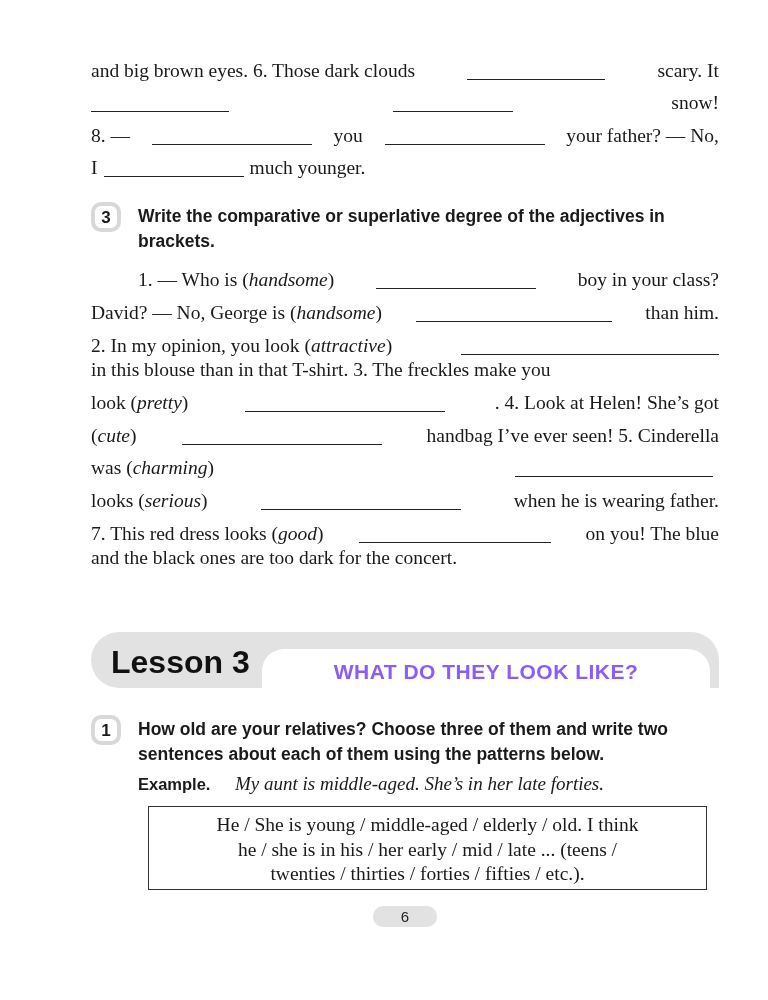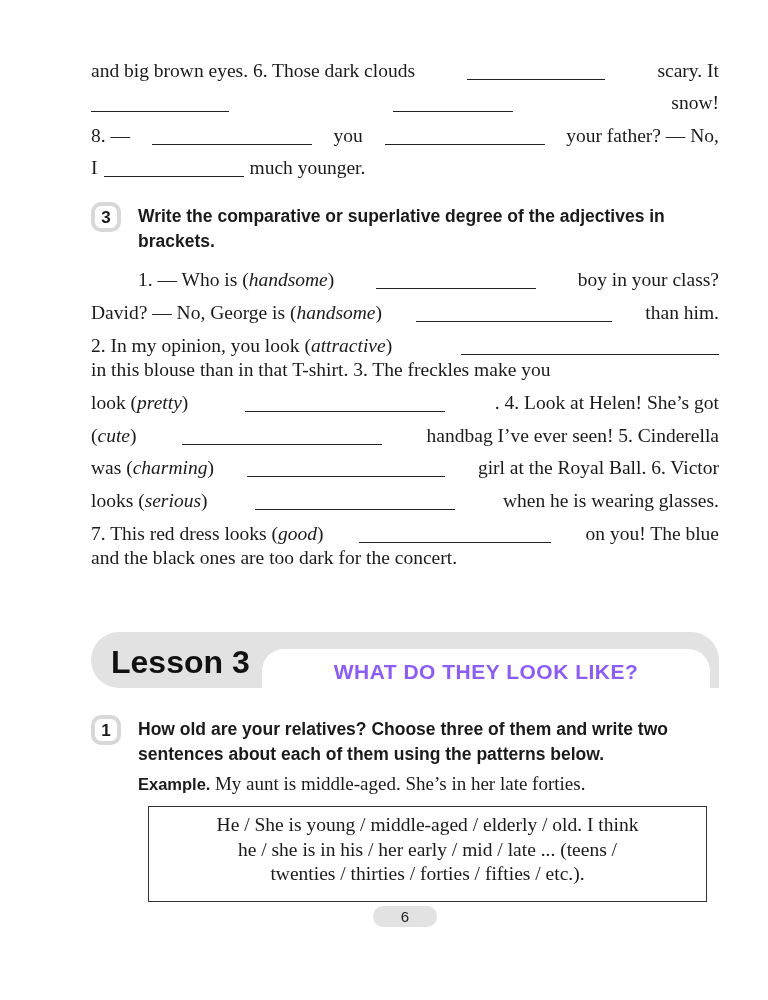--- a/index.html
+++ b/index.html
@@ -134,29 +134,31 @@
       font-size: 18px;
       white-space: nowrap;
     }
     .example .ex-label {
       font-family: "Liberation Sans", "DejaVu Sans", sans-serif;
       font-weight: bold;
       font-size: 16.5px;
     }
     .example .ex-italic {
       font-family: "Liberation Serif", "DejaVu Serif", serif;
+      font-style: italic;
       font-size: 19px;
+      margin-left: 20px;
     }
 
     .pattern-box {
       position: absolute;
       left: 148px;
       top: 806px;
       width: 559px;
-      height: 96px;
+      height: 84px;
       border: 1.5px solid #333;
       box-sizing: border-box;
       font-family: "Liberation Serif", "DejaVu Serif", serif;
       font-size: 19.5px;
       line-height: 24.5px;
       text-align: center;
       padding-top: 6px;
     }
     .pattern-box div { white-space: nowrap; }
 
@@ -234,26 +236,25 @@
     <span class="seg">. 4. Look at Helen! She’s got</span>
   </div>
   <div class="line" style="top:156px;">
     <span><span>(</span><i>cute</i><span>)</span></span>
     <span class="blank w-xl" style="width:200px;"></span>
     <span class="seg">handbag I’ve ever seen! 5. Cinderella</span>
   </div>
   <div class="line" style="top:188px;">
     <span><span>was (</span><i>charming</i><span>)</span></span>
     <span class="blank w-xl" style="width:198px;"></span>
-    <span class="seg">girl at the Royal Ball. 6. Victor</span>
   </div>
   <div class="line" style="top:221px;">
     <span><span>looks (</span><i>serious</i><span>)</span></span>
     <span class="blank w-xl" style="width:200px;"></span>
-    <span class="seg">when he is wearing glasses.</span>
+    <span class="seg">when he is wearing father.</span>
   </div>
   <div class="line" style="top:254px;">
     <span><span>7. This red dress looks (</span><i>good</i><span>)</span></span>
     <span class="blank w-xl" style="width:192px;"></span>
     <span class="seg">on you! The blue</span>
   </div>
   <div class="line" style="top:278px;">
     <span class="seg">and the black ones are too dark for the concert.</span>
   </div>
 </div>

